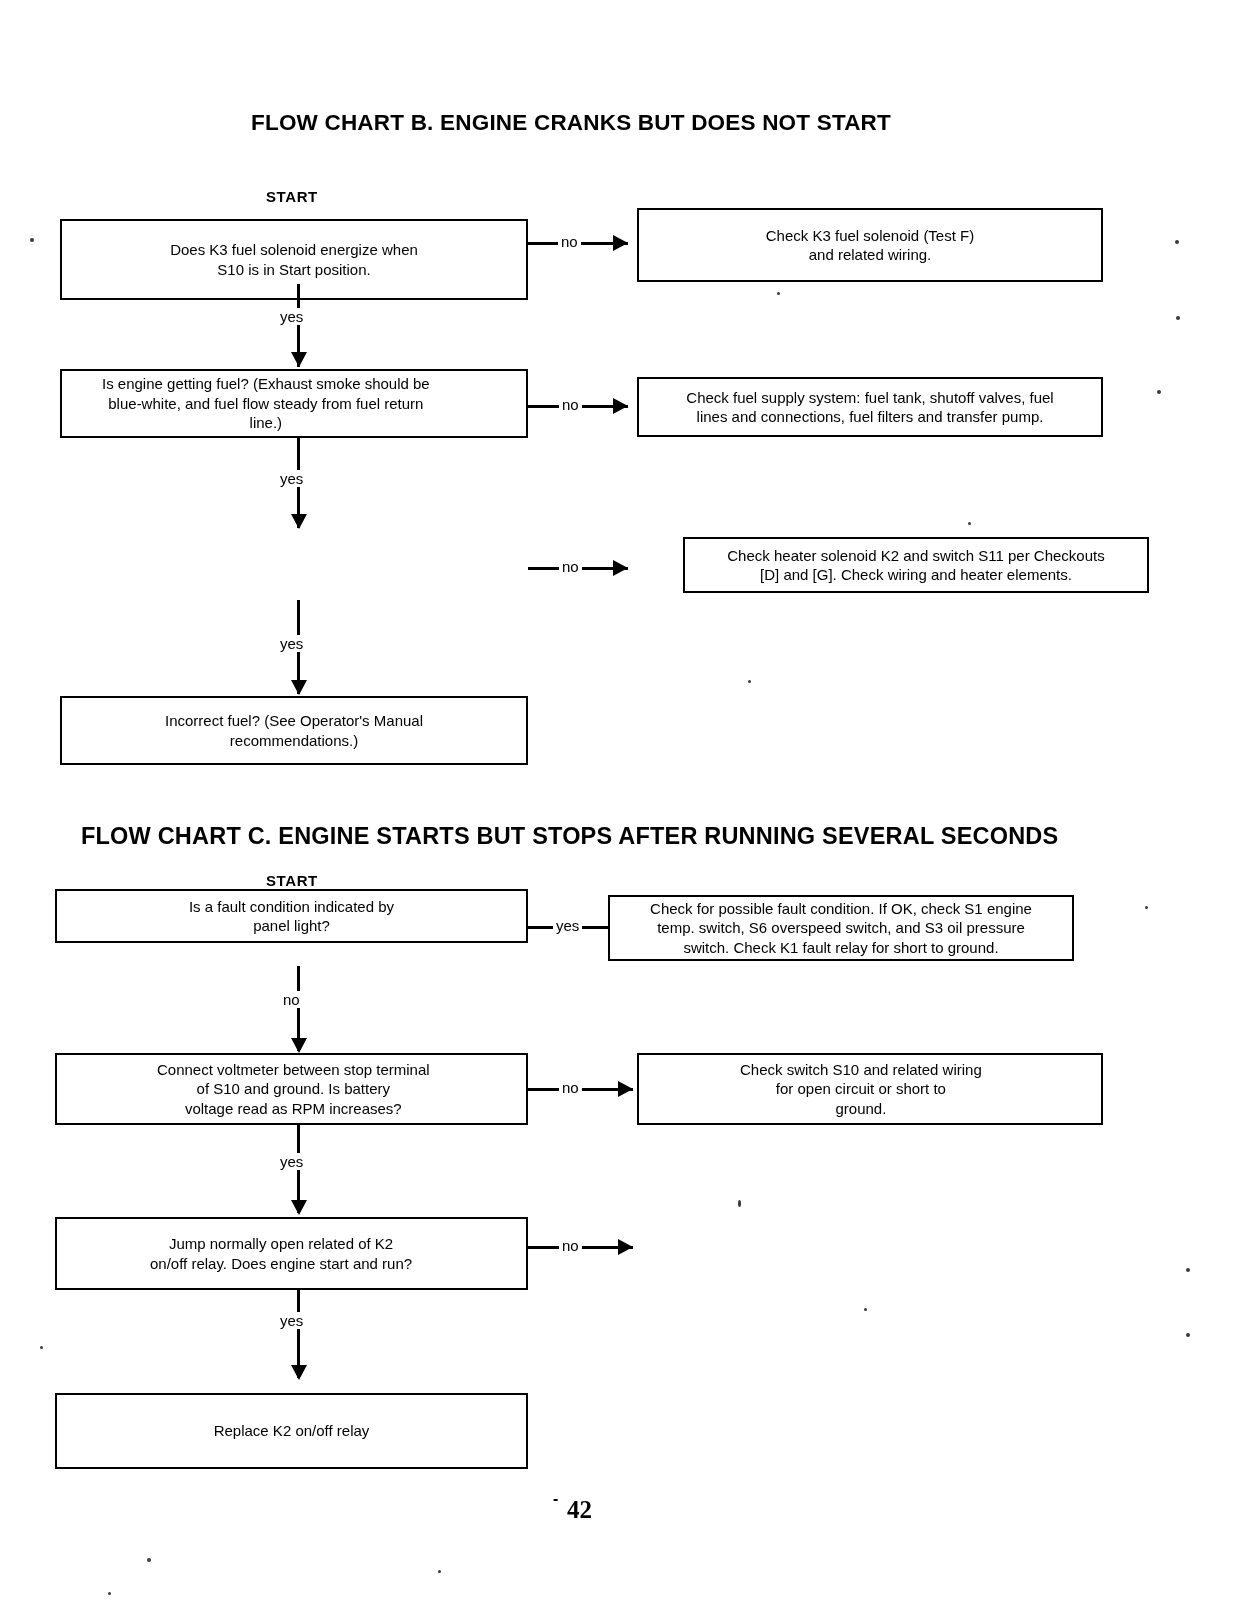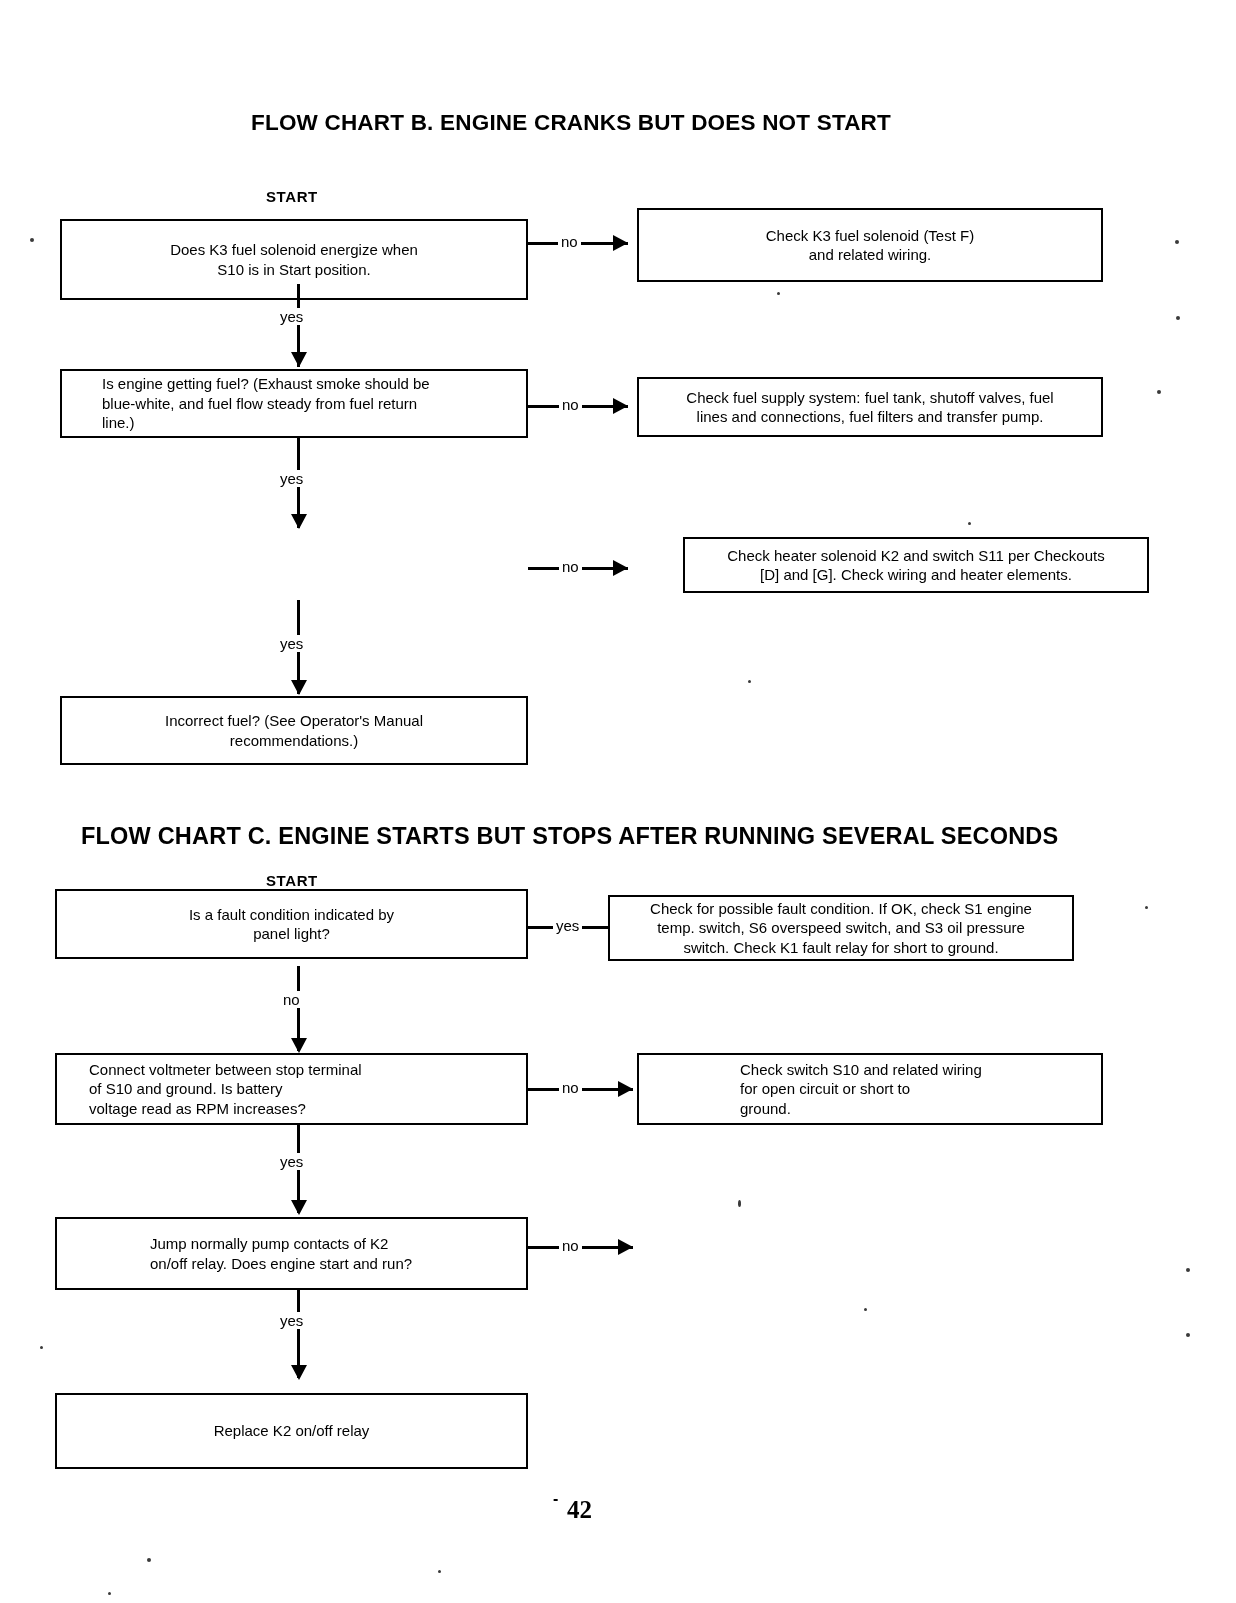--- a/index.html
+++ b/index.html
@@ -63,21 +63,21 @@
     line-height: 1.30;
     white-space: pre-line;
   }
   .fbox.center {
     justify-content: center;
   }
   .fbox.center .txt {
     text-align: center;
   }
   .fbox.leftish .txt {
-    text-align: left;
+    text-align: center;
   }
 
   
   .vline {
     position: absolute;
     width: 2.5px;
     background: #000;
   }
   .hline {
     position: absolute;
@@ -194,61 +194,61 @@
 
   <div class="fbox center" style="left:60px; top:696px; width:468px; height:69px;">
     <div class="txt">Incorrect fuel? (See Operator's Manual
 recommendations.)</div>
   </div>
 
   <div class="chart-title" id="title-c">FLOW CHART C. ENGINE STARTS BUT STOPS AFTER RUNNING SEVERAL SECONDS</div>
 
   <div class="start-label" style="left:266px; top:872px;">START</div>
 
-  <div class="fbox center" style="left:55px; top:889px; width:473px; height:70px;">
+  <div class="fbox center" style="left:55px; top:889px; width:473px; height:54px;">
     <div class="txt">Is a fault condition indicated by
 panel light?</div>
   </div>
 
   <div class="hline" style="left:528px; top:926px; width:105px;"></div>
   <div class="arrow-right" style="left:618px; top:919px;"></div>
   <div class="edge-label" style="left:553px; top:917px;">yes</div>
 
   <div class="fbox center" style="left:608px; top:895px; width:466px; height:66px;">
     <div class="txt">Check for possible fault condition.  If OK, check S1 engine
 temp. switch,    S6 overspeed switch,     and S3 oil pressure
 switch. Check K1 fault relay for short  to ground.</div>
   </div>
 
   <div class="vline" style="left:297px; top:966px; height:85px;"></div>
   <div class="arrow-down" style="left:291px; top:1038px;"></div>
   <div class="edge-label" style="left:280px; top:991px;">no</div>
 
-  <div class="fbox leftish" style="left:55px; top:1053px; width:473px; height:72px; padding-left:32px;">
+  <div class="fbox leftish" style="left:55px; top:1053px; width:473px; height:72px; padding-left:100px;">
     <div class="txt">Connect voltmeter between stop terminal
 of S10 and ground. Is battery
 voltage read as RPM increases?</div>
   </div>
 
   <div class="hline" style="left:528px; top:1088px; width:105px;"></div>
   <div class="arrow-right" style="left:618px; top:1081px;"></div>
   <div class="edge-label" style="left:559px; top:1079px;">no</div>
 
   <div class="fbox leftish" style="left:637px; top:1053px; width:466px; height:72px; padding-left:101px;">
     <div class="txt">Check switch S10 and related wiring
 for open circuit or short to
 ground.</div>
   </div>
 
   <div class="vline" style="left:297px; top:1125px; height:88px;"></div>
   <div class="arrow-down" style="left:291px; top:1200px;"></div>
   <div class="edge-label" style="left:277px; top:1153px;">yes</div>
 
   <div class="fbox leftish" style="left:55px; top:1217px; width:473px; height:73px; padding-left:93px;">
-    <div class="txt">Jump normally pump contacts of K2
+    <div class="txt">Jump normally open related of K2
 on/off relay. Does engine start and run?</div>
   </div>
 
   <div class="hline" style="left:528px; top:1246px; width:105px;"></div>
   <div class="arrow-right" style="left:618px; top:1239px;"></div>
   <div class="edge-label" style="left:559px; top:1237px;">no</div>
 
 
   <div class="vline" style="left:297px; top:1290px; height:88px;"></div>
   <div class="arrow-down" style="left:291px; top:1365px;"></div>

